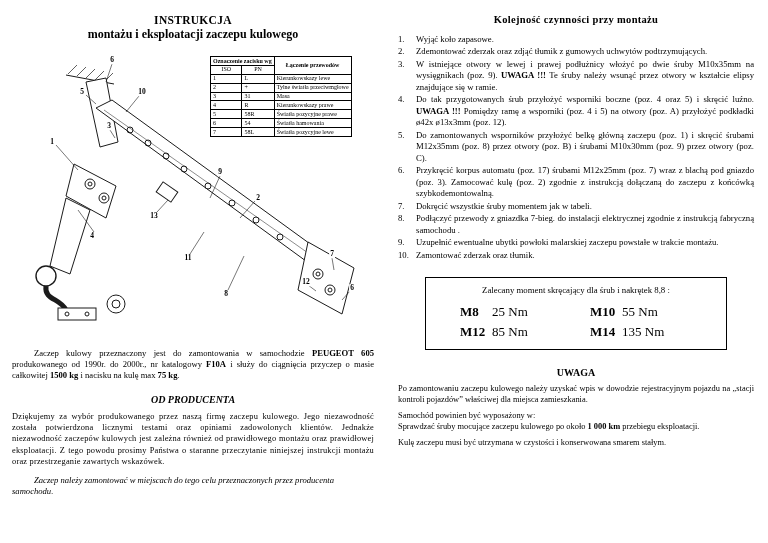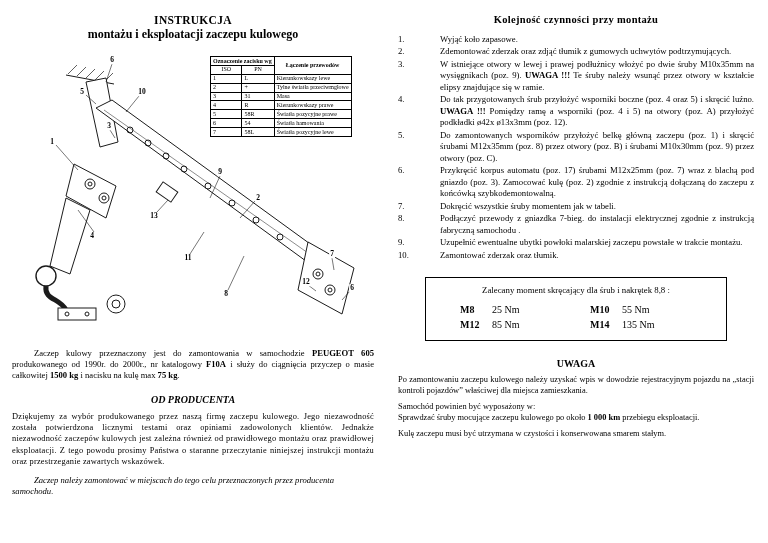--- a/index.html
+++ b/index.html
@@ -29,26 +29,26 @@
   .intro { font-size:8.6px; text-align:justify; text-indent:22px; margin-top:4px; line-height:1.3; }
   .producer-head { text-align:center; font-weight:bold; font-style:italic; font-size:10px; margin-top:12px; }
   .producer-text { font-size:8.4px; text-align:justify; margin-top:6px; line-height:1.35; letter-spacing:.2px; }
   .producer-note { font-size:8.6px; font-style:italic; text-indent:22px; margin-top:8px; line-height:1.3; }
 
   
   .right-title { font-size:10.5px; }
   .steps { margin-top:9px; font-size:8.7px; line-height:1.32; }
   .step { display:flex; margin-bottom:1px; }
   .step-num { flex:none; width:18px; }
-  .step-text { flex:1; text-align:justify;margin-left:24px; }
+  .step-text { flex:1; text-align:justify; }
 
   .torque { width:302px; margin:16px auto 0; border:1px solid #000; padding:7px 8px 8px; background:#fff; }
   .torque-title { text-align:center; font-size:8.8px; }
   .torque-rows { margin-top:7px; }
-  .torque-row { display:flex; justify-content:center; font-size:10px; line-height:1.5; }
+  .torque-row { display:flex; justify-content:center; font-size:13px; line-height:1.5; }
   .tq-label { width:46px; font-weight:bold; text-align:left; padding-left:14px; }
   .tq-val   { width:84px; text-align:left; }
 
   .uwaga-head { text-align:center; font-weight:bold; font-size:10px; margin-top:17px; }
   .uwaga-p    { font-size:8.4px; text-align:justify; margin-top:6px; line-height:1.3; }
   .uwaga-line { font-size:8.4px; line-height:1.35; }
   .uwaga-line.gap { margin-top:4px; }
 
   b { font-weight:bold; }
 </style>

